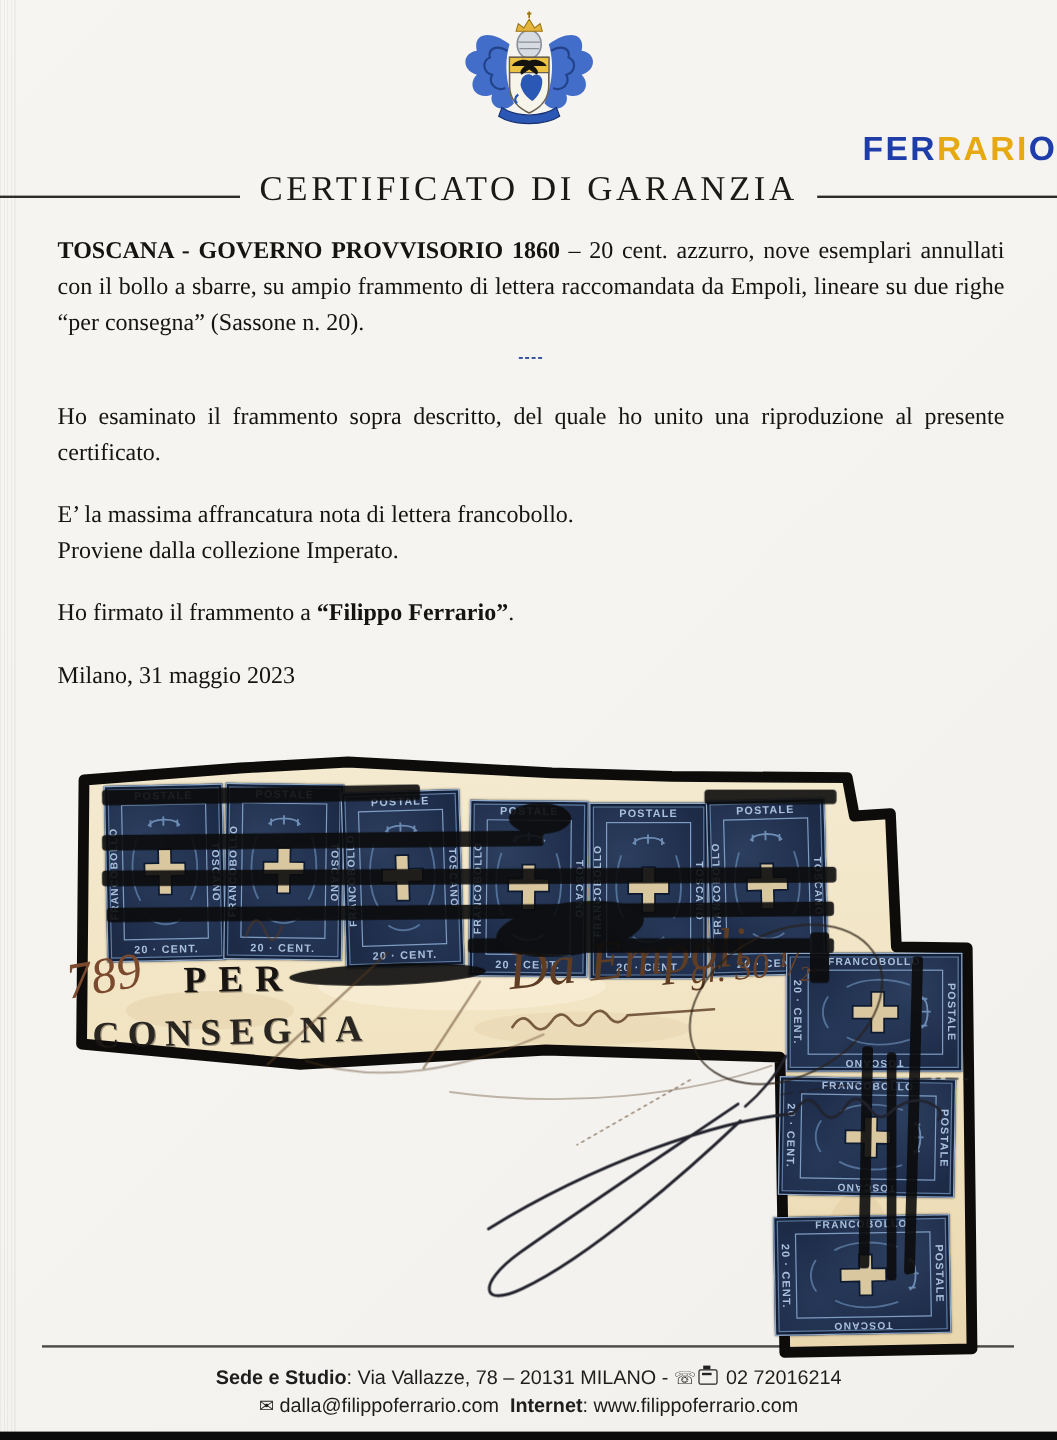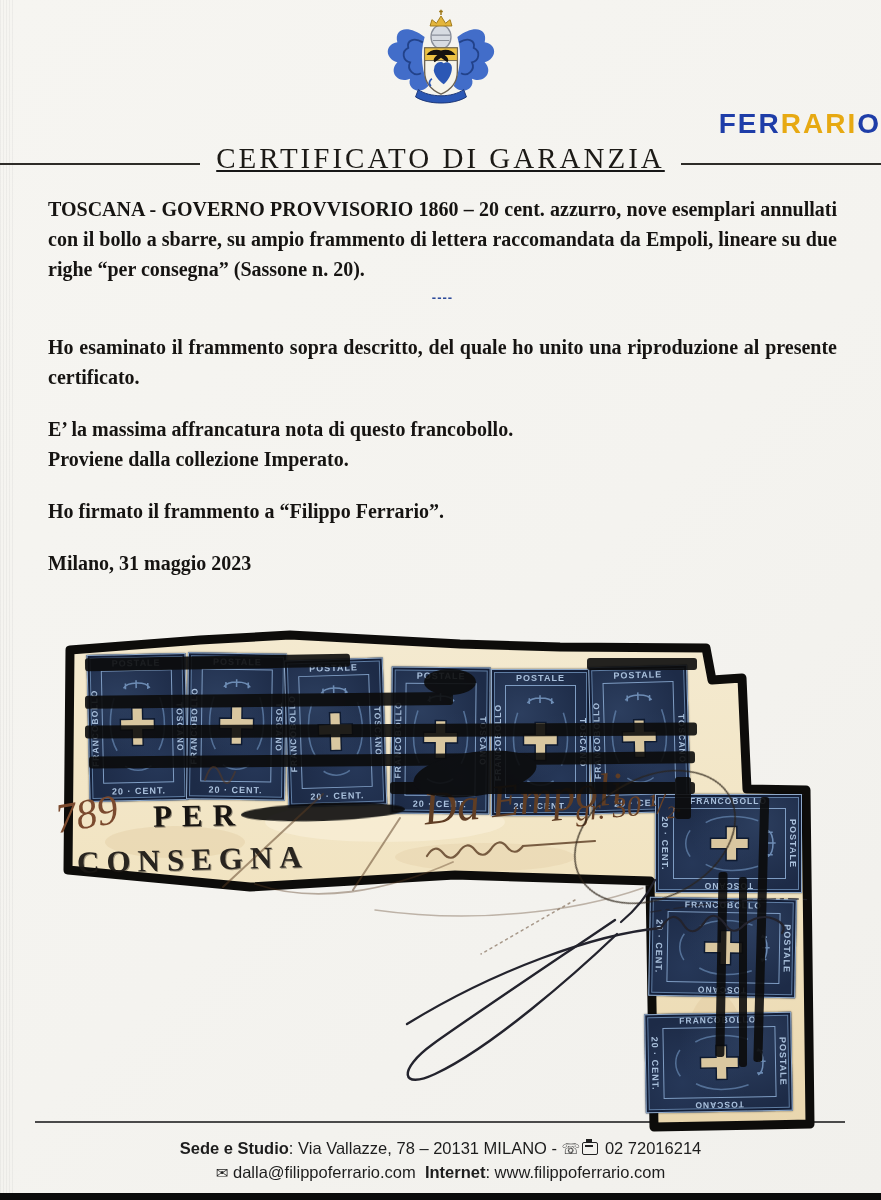--- a/index.html
+++ b/index.html
@@ -11,30 +11,30 @@
 
   
   .logo{position:absolute;top:6px;left:0;width:100%;text-align:right;}
   .crest{display:block;margin:0 auto;}
   .brand{font-family:"Liberation Sans",sans-serif;font-weight:bold;font-size:28px;letter-spacing:2px;margin-top:2px;}
   .brand .b1,.brand .b3{color:#1e3da8;}
   .brand .b2{color:#e7a912;}
   .tagline{font-family:"Liberation Serif",serif;font-style:italic;font-size:14px;color:#2b57b5;letter-spacing:1px;margin-top:-1px;}
 
   
-  .heading{position:absolute;top:142px;left:0;width:100%;display:flex;align-items:center;text-decoration:underline;}
+  .heading{position:absolute;top:142px;left:0;width:100%;display:flex;align-items:center;}
   .rule{height:2px;background:#2e2c28;width:212px;margin-top:10px;}
   .rule.left{margin-right:16px;}
   .rule.right{margin-left:16px;}
   .title{font-size:29px;letter-spacing:3px;color:#1c1a16;white-space:nowrap;}
 
   
   .content{position:absolute;top:194px;left:0;width:100%;padding:0 44px 0 48px;box-sizing:border-box;
            font-size:20px;line-height:1.5;color:#161412;}
-  .content p{margin:0;font-weight:bold;}
+  .content p{margin:0;}
   .just{text-align:justify;}
   .sep{color:#2c4a9a;text-align:center;font-family:"Liberation Sans",sans-serif;font-weight:bold;
        font-size:13px;letter-spacing:1px;margin:4px 0 10px 0 !important;}
   .gap-s{height:14px;}
   .gap-m{height:22px;}
 
   
   .photo{position:absolute;left:55px;top:622px;width:770px;height:525px;z-index:5;}
   .photo svg.bg,.photo svg.fg{position:absolute;inset:0;width:100%;height:100%;}
   .photo svg.fg{z-index:40;pointer-events:none;}
@@ -112,21 +112,21 @@
     <div class="title">CERTIFICATO DI GARANZIA</div>
     <div class="rule right"></div>
   </div>
 
   <div class="content">
     <p class="just"><b>TOSCANA - GOVERNO PROVVISORIO 1860</b><span> – 20 cent. azzurro, nove esemplari annullati con il bollo a sbarre, su ampio frammento di lettera raccomandata da Empoli, lineare su due righe “per consegna” (Sassone n. 20).</span></p>
     <p class="sep">----</p>
     <div class="gap-s"></div>
     <p class="just">Ho esaminato il frammento sopra descritto, del quale ho unito una riproduzione al presente certificato.</p>
     <div class="gap-m"></div>
-    <p>E’ la massima affrancatura nota di questo francobollo.</p>
+    <p>E’ la massima affrancatura nota di lettera francobollo.</p>
     <p>Proviene dalla collezione Imperato.</p>
     <div class="gap-m"></div>
     <p><span>Ho firmato il frammento a </span><b>“Filippo Ferrario”</b><span>.</span></p>
     <div class="gap-m"></div>
     <p>Milano, 31 maggio 2023</p>
   </div>
 
   <div class="photo">
 
     <svg class="bg" viewBox="0 0 770 525">

